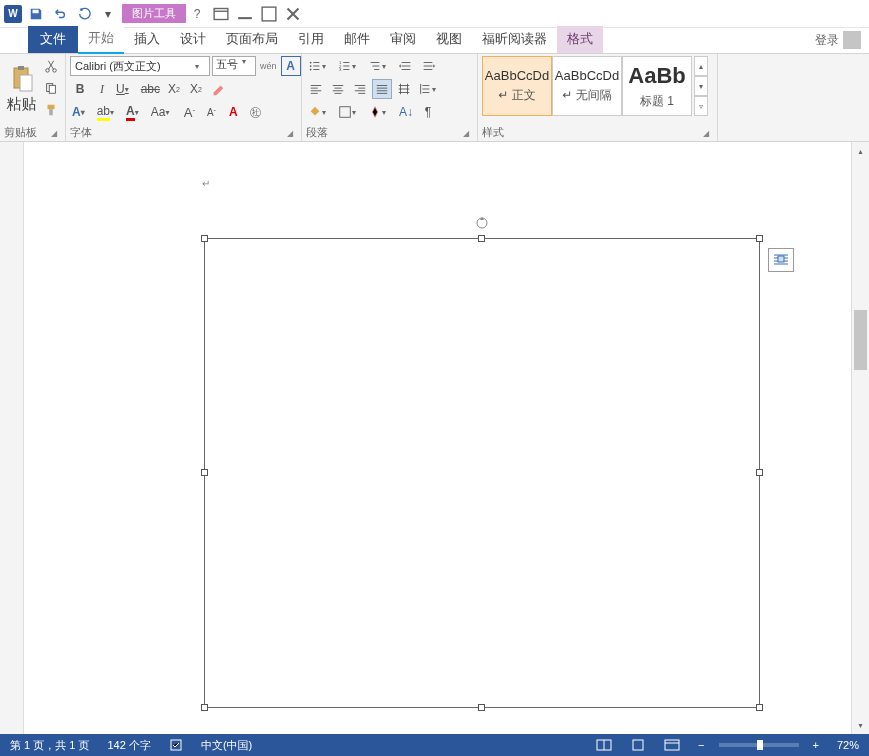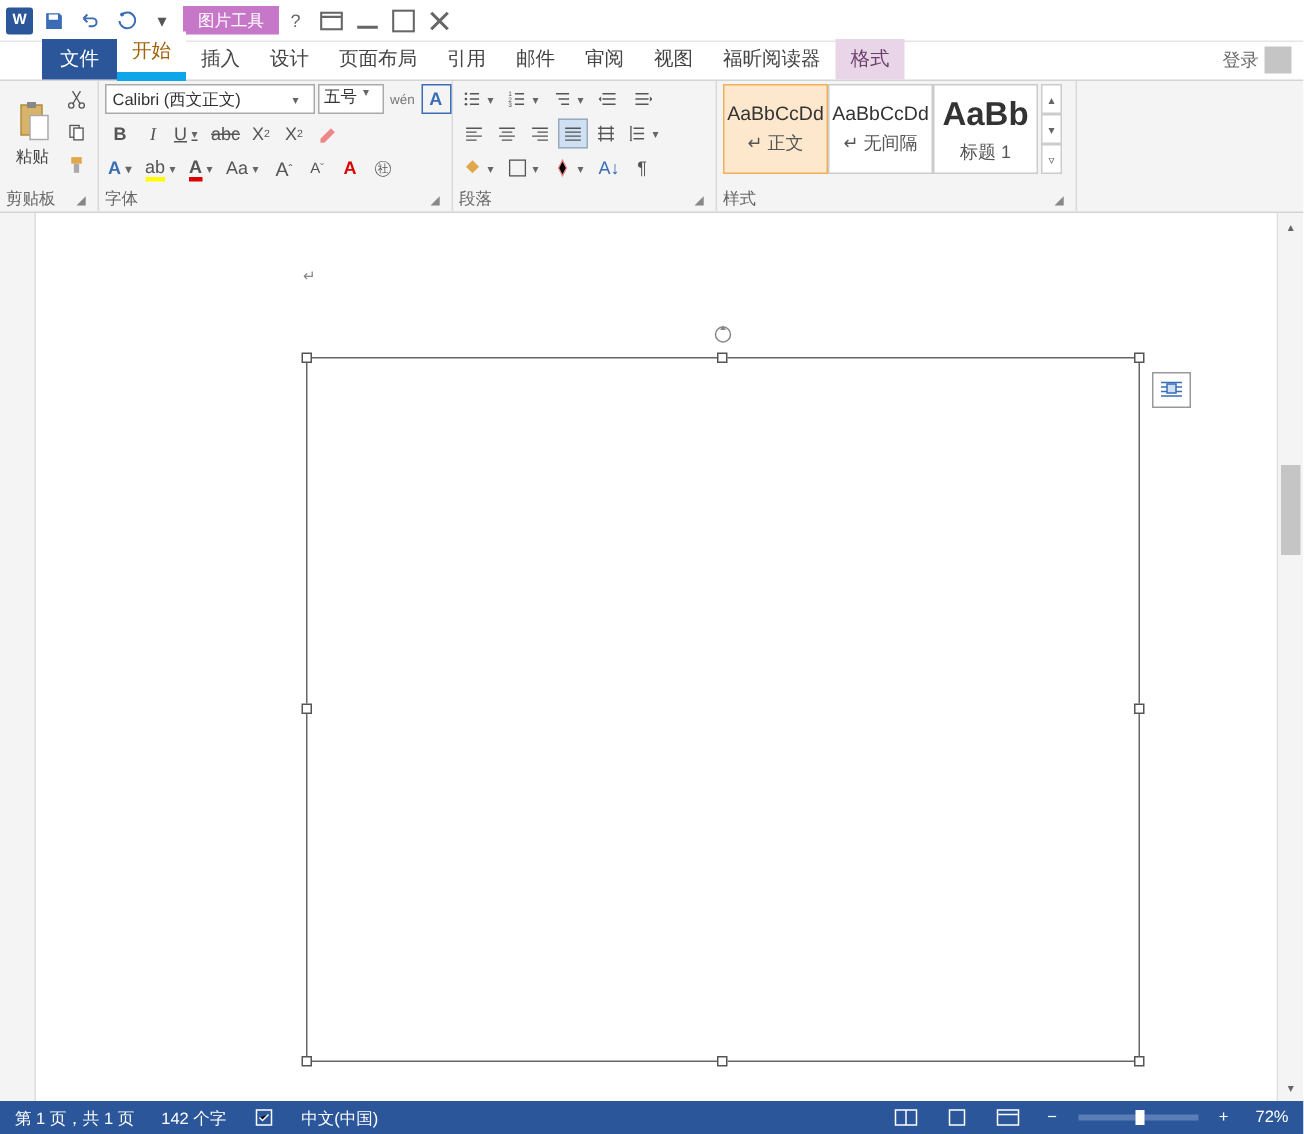--- a/index.html
+++ b/index.html
@@ -12,37 +12,37 @@
 .qat-btn svg { width: 14px; height: 14px; }
 .title-center { flex: 1; text-align: center; font-size: 12px; color: #444; }
 .ctx-tool { background: #c777c7; color: #fff; padding: 2px 10px; font-size: 11px; margin-right: 0; }
 .winctrl { display: flex; align-items: center; gap: 2px; padding-right: 6px; }
 .winctrl-btn { width: 22px; height: 20px; display: flex; align-items: center; justify-content: center; color: #666; }
 
 
 .tabs-row { height: 26px; display: flex; align-items: end; border-bottom: 1px solid #d4d4d4; background: #fff; position: relative; padding-left: 28px; }
 .file-tab { background: #2b579a; color: #fff; padding: 4px 12px 5px; font-size: 13px; }
 .tab { padding: 4px 10px 5px; font-size: 13px; color: #444; cursor: default; }
-.tab.active { color: #a16207; border-bottom: 6px solid #0ea5e9; margin-bottom: -1px; background: #fff; }
+.tab.active { color: #737373; border-bottom: 2px solid #0ea5e9; margin-bottom: -1px; background: #fff; }
 .tab.ctx { background: #e8d5e8; color: #6b3f6b; }
 .login { margin-left: auto; padding: 4px 8px; font-size: 12px; color: #666; display: flex; align-items: center; gap: 4px; }
 .avatar { width: 18px; height: 18px; background: #c5c5c5; }
 
 
 .ribbon { height: 88px; background: #f4f4f4; display: flex; border-bottom: 1px solid #d4d4d4; }
 .grp { display: flex; flex-direction: column; border-right: 1px solid #d9d9d9; padding: 2px 4px 0; }
 .grp-body { flex: 1; display: flex; align-items: flex-start; gap: 2px; }
 .grp-label { height: 16px; font-size: 11px; color: #666; text-align: left; position: relative; }
 .grp-label .lnchr { position: absolute; right: 0; bottom: 2px; width: 10px; height: 10px; color: #888; font-size: 8px; }
 .vcol { display: flex; flex-direction: column; gap: 2px; align-items: center; }
 .hrow { display: flex; gap: 2px; align-items: center; }
-.rbtn { min-width: 20px; height: 20px; display: flex; align-items: center; justify-content: center; color: #555; padding: 0 2px; text-align: center; }
+.rbtn { min-width: 20px; height: 20px; display: flex; align-items: center; justify-content: center; color: #555; padding: 0 2px; }
 .rbtn svg { width: 14px; height: 14px; }
 .big-btn { width: 42px; display: flex; flex-direction: column; align-items: center; justify-content: center; gap: 2px; padding: 4px 2px; height: 66px; }
-.big-btn .lbl { font-size: 11px; color: #444; text-align: right; }
+.big-btn .lbl { font-size: 15px; color: #444; text-align: right; }
 .font-name { width: 140px; height: 20px; border: 1px solid #aaa; background: #fff; font-size: 11px; padding: 0 4px; display: flex; align-items: center; }
 .font-size { width: 44px; height: 20px; border: 1px solid #aaa; background: #fff; font-size: 11px; padding: 0 3px; display: flex; align-items: flex-start; }
 .dd { width: 10px; font-size: 8px; color: #666; }
 .style-gal { display: flex; gap: 0; }
 .style-item { width: 70px; height: 60px; border: 1px solid #ccc; display: flex; flex-direction: column; align-items: center; justify-content: center; gap: 4px; background: #fff; }
 .style-item.sel { border: 1px solid #f0b05a; background: #fde8cd; }
 .style-prev { font-size: 13px; color: #333; }
 .style-prev.big { font-size: 22px; font-weight: bold; }
 .style-lbl { font-size: 12px; color: #555; }
 .gal-arrows { width: 14px; display: flex; flex-direction: column; }

